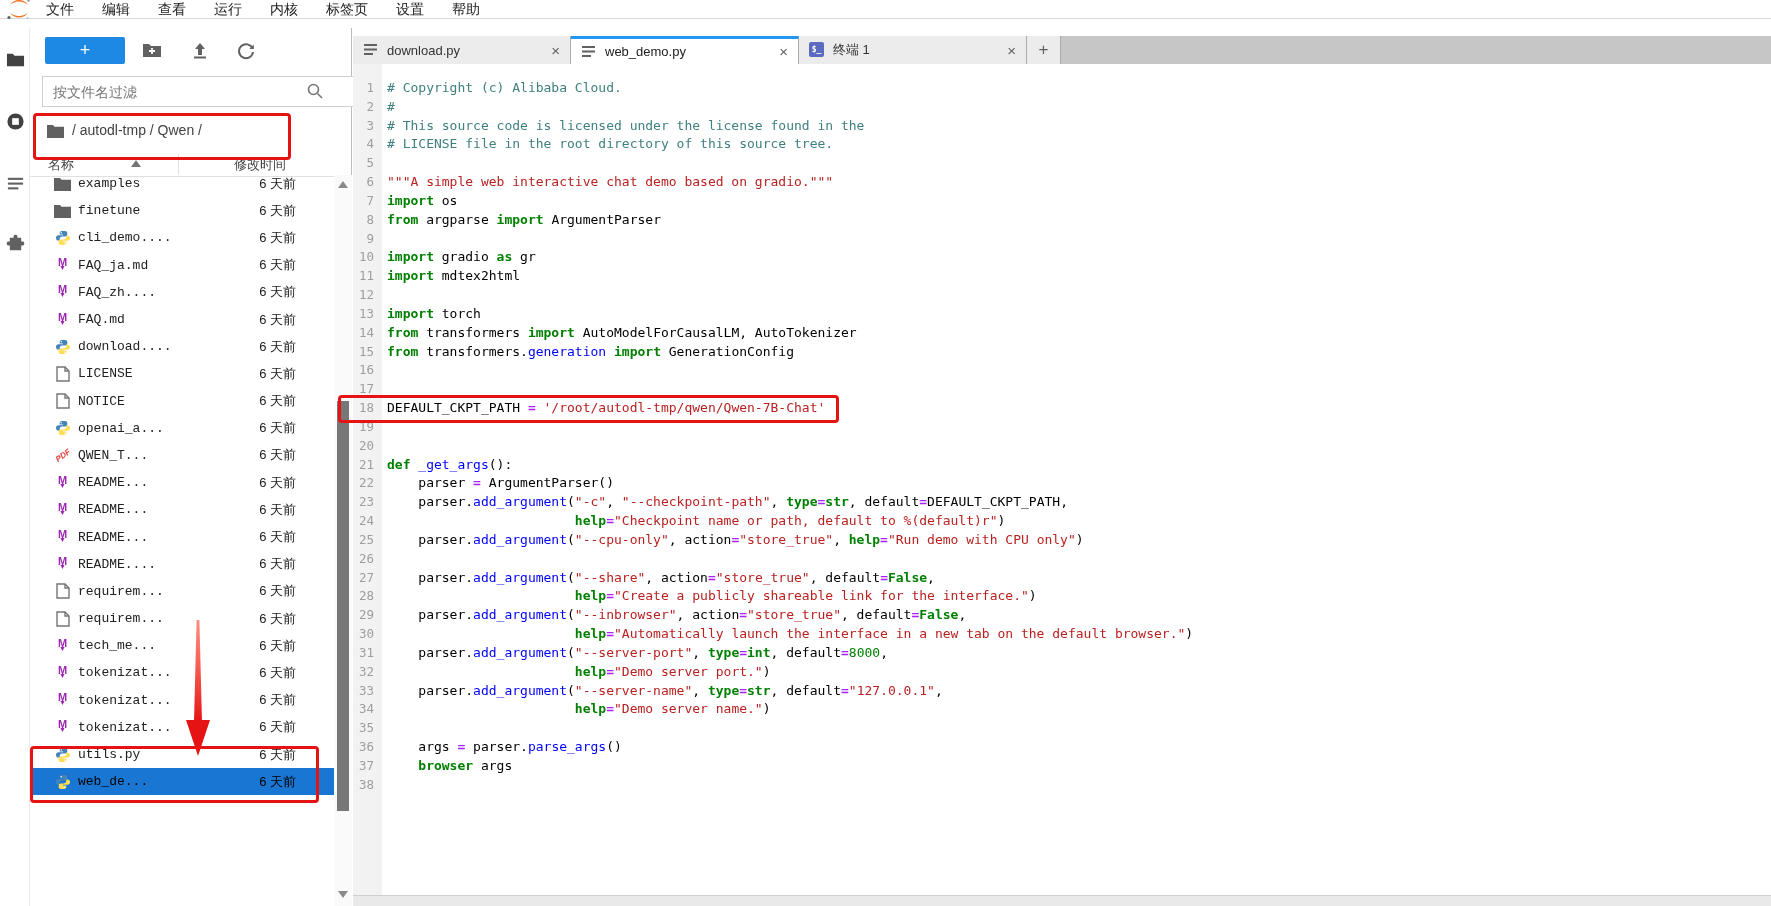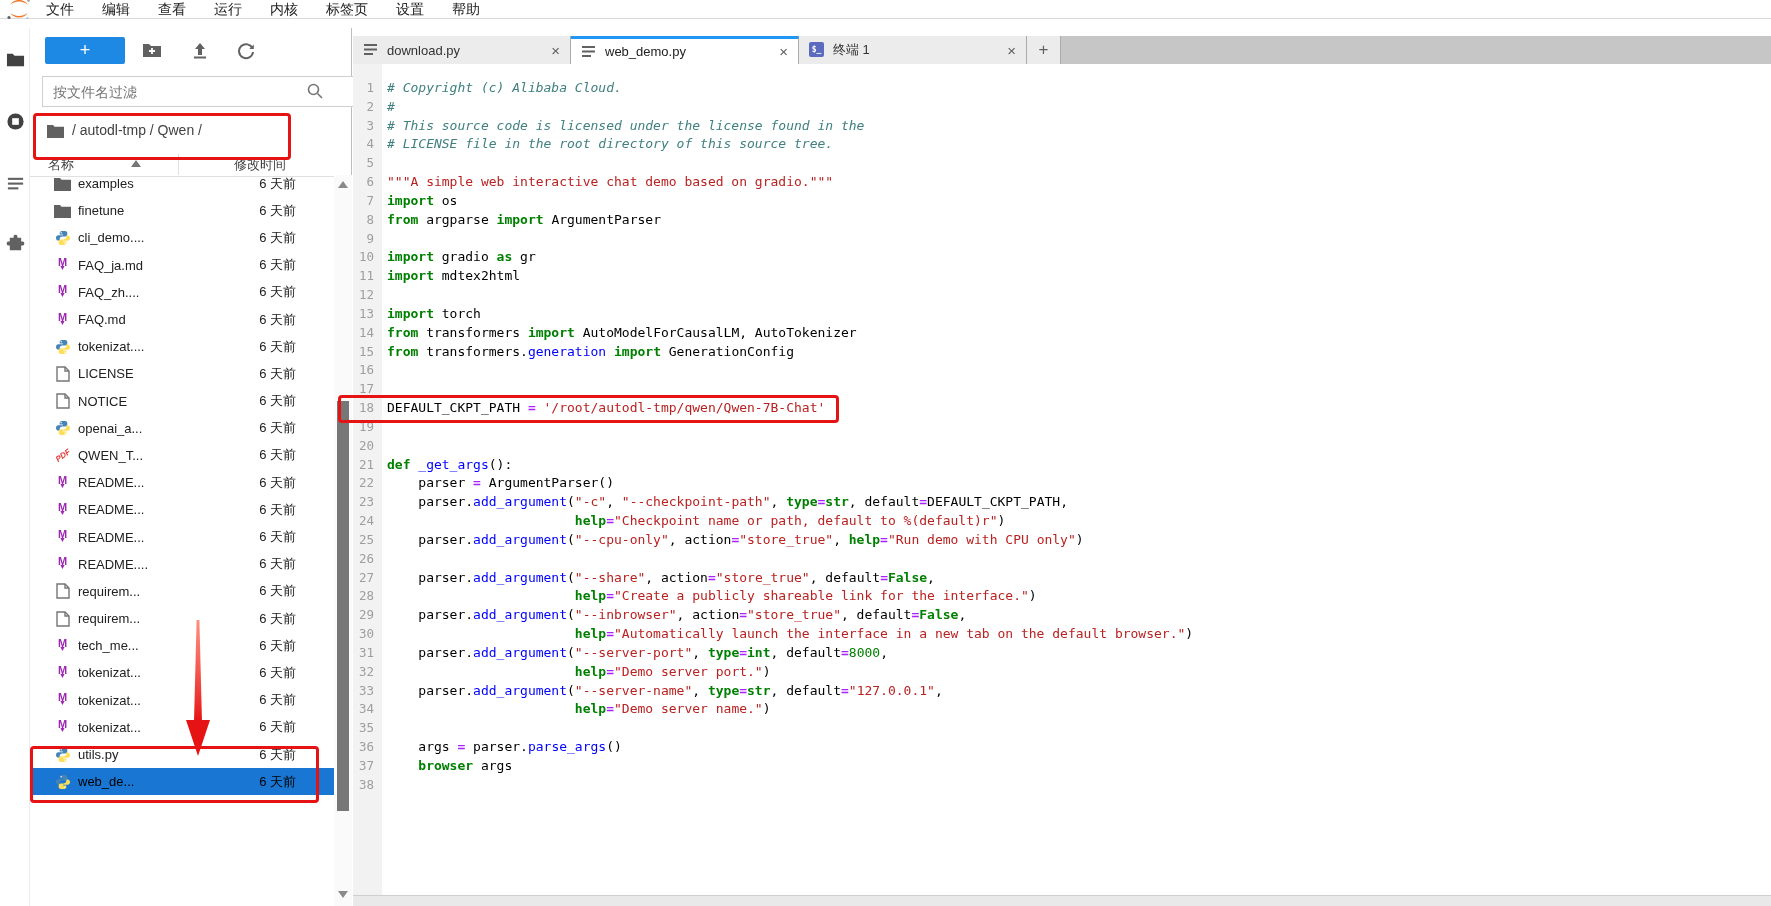--- a/index.html
+++ b/index.html
@@ -39,21 +39,21 @@
     border-left:5px solid transparent; border-right:5px solid transparent;
     border-bottom:7px solid #757575; }
   #col-div { position:absolute; left:148px; top:2px; width:1px; height:21px; background:#e0e0e0; }
   #col-time { position:absolute; right:48px; top:4px; }
   #file-rows { position:absolute; left:0; top:149px; width:304px; height:656px; overflow:hidden; }
   .frow { position:relative; height:27.2px; display:flex; align-items:center;
     font-size:13px; color:#212121; }
   .frow:first-child { margin-top:-7px; }
   .frow .fic { width:17px; height:17px; margin-left:24px; flex:0 0 auto;
     display:flex; align-items:center; justify-content:center; }
-  .frow .fname { margin-left:7px; white-space:nowrap; }
+  .frow .fname { margin-left:7px; white-space:nowrap;font-family:Liberation Mono, monospace; }
   .frow .ftime { position:absolute; right:38px; white-space:nowrap; }
   .frow.selected { color:#000000; }
   
   .md-ic { color:#9c27b0; font-weight:bold; font-size:11px; line-height:6px; text-align:center; }
   .md-ic .dn { font-size:7px; display:block; }
   .pdf-ic { color:#e53935; font-weight:bold; font-style:italic; font-size:8px;
     transform:rotate(-35deg); letter-spacing:0; }
   
   #fb-scroll { position:absolute; left:304px; top:147px; width:18px; height:731px; background:#fafafa; }
   .sb-arrow { position:absolute; left:4px; width:0; height:0;
@@ -84,21 +84,21 @@
   #codelines { position:absolute; left:0; top:16px; width:100%;
     font-family:"DejaVu Sans Mono","Liberation Mono",monospace; font-size:13px; }
   .cl { height:18.84px; display:flex; white-space:pre; }
   .cl .ln { width:25px; text-align:right; color:#9e9e9e; flex:0 0 auto;
     font-size:12.5px; padding-right:4px; }
   .cl .cd { padding-left:9px; color:#000; }
   .tk-k { color:#008000; font-weight:bold; }
   .tk-b { color:#008000;font-weight:bold; }
   .tk-n { color:#008000; }
   .tk-s { color:#BA2121; }
-  .tk-c { color:#408080; font-style:italic; }
+  .tk-c { color:#408080; }
   .tk-d { color:#0000FF; }
   .tk-o { color:#AA22FF; font-weight:bold; }
   #editor-bottom { position:absolute; left:353px; top:895px; width:1418px; height:11px;
     background:#e9e9e9; border-top:1px solid #cfcfcf; }
 
   
   .anno-box { position:absolute; border:3px solid #e51313; border-radius:4px; z-index:30; }
   #anno-breadcrumb { left:33px; top:113px; width:258px; height:47px; }
   #anno-rows { left:30px; top:746px; width:289px; height:57px; }
   #anno-line18 { left:338px; top:395px; width:501px; height:28px; }
@@ -240,21 +240,21 @@
         </div>
         <div class="frow">
           <span class="fic">
             <svg width="16" height="16" viewBox="0 0 16 16">
               <path fill="#4584b6" d="M7.9 1C6.1 1 4.7 1.6 4.7 3v1.6H8v.7H3.3C2 5.3 1 6.3 1 7.9s1 2.7 2.3 2.7h1.4V8.9c0-1.3 1.1-2.3 2.4-2.3h3.3c1 0 1.9-.9 1.9-2V3c0-1.4-1.4-2-3-2z"></path>
               <path fill="#ffde57" d="M8.1 15c1.8 0 3.2-.6 3.2-2v-1.6H8v-.7h4.7c1.3 0 2.3-1 2.3-2.6S14 5.4 12.7 5.4h-1.4v1.7c0 1.3-1.1 2.3-2.4 2.3H5.6c-1 0-1.9.9-1.9 2V13c0 1.4 1.4 2 3 2z"></path>
               <circle fill="#fff" cx="6.2" cy="2.8" r=".7"></circle>
               <circle fill="#fff" cx="9.8" cy="13.2" r=".7"></circle>
             </svg>
           </span>
-          <span class="fname">tokenizat....</span>
+          <span class="fname">download....</span>
           <span class="ftime">6 天前</span>
         </div>
         <div class="frow">
           <span class="fic">
             <svg width="14" height="16" viewBox="0 0 14 16">
               <path d="M1 1 h8 l4 4 v10 H1z" fill="#fff" stroke="#757575" stroke-width="1.4"></path>
               <path d="M9 1 v4 h4" fill="none" stroke="#757575" stroke-width="1.4"></path>
             </svg>
           </span>
           <span class="fname">LICENSE</span>

